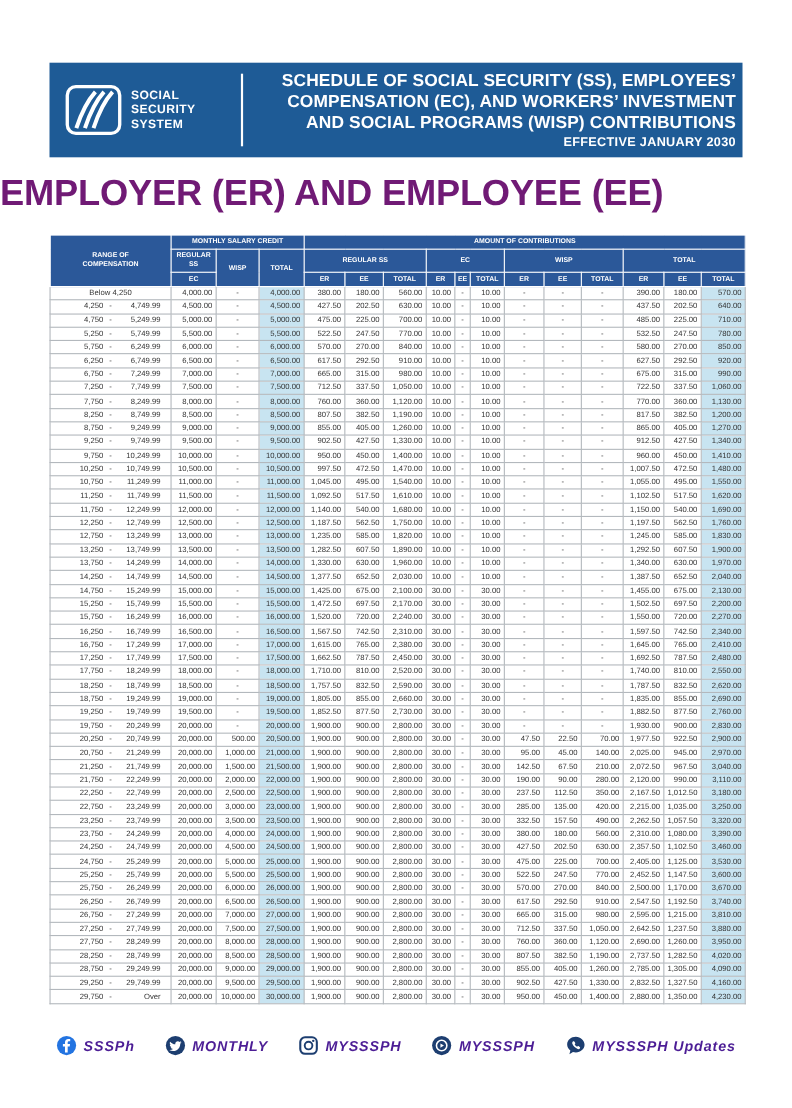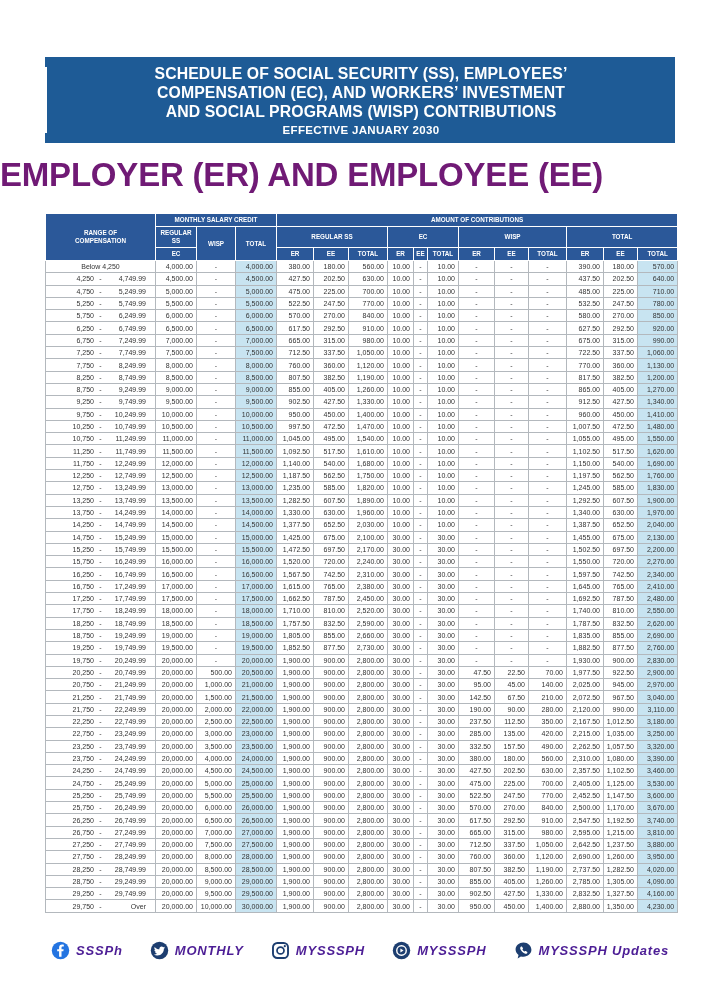--- a/index.html
+++ b/index.html
@@ -8,21 +8,21 @@
     font-family:"Liberation Sans", sans-serif;overflow:hidden;
   }
   
   .banner{
     position:absolute;left:45px;top:57px;width:630px;height:86px;
     background:#1e5b96;display:flex;align-items:stretch;
   }
   .logo-wrap{display:flex;align-items:center;gap:8px;padding:0 10px 0 14px;width:150px;flex:0 0 auto;}
   .logo-text{color:#fff;font-weight:bold;font-size:11px;line-height:13px;letter-spacing:.4px;}
   .banner-divider{width:2px;background:#fff;height:66px;align-self:center;flex:0 0 auto;}
-  .title-area{flex:1;display:flex;flex-direction:column;justify-content:center;align-items:center;color:#fff;padding:15px 6px;}
+  .title-area{flex:1;display:flex;flex-direction:column;justify-content:center;align-items:flex-end;color:#fff;padding:15px 6px;}
   .title-line{font-weight:bold;font-size:15.8px;line-height:19px;white-space:nowrap;letter-spacing:.1px;}
   .effective-line{font-weight:bold;font-size:11.5px;margin-top:3px;letter-spacing:.3px;}
   
   .page-title{
     position:absolute;top:156px;left:0;width:100%;text-align:left;
     font-size:33px;font-weight:bold;color:#701a75;letter-spacing:-.2px;
   }
   
   .table-wrap{position:absolute;left:45px;top:213px;}
   table{border-collapse:collapse;table-layout:fixed;width:632px;border:1.5px solid #4d4d4d;}
@@ -52,20 +52,33 @@
     position:absolute;left:45px;top:930px;width:630px;height:40px;
     display:flex;justify-content:space-between;align-items:center;padding:0 6px;box-sizing:border-box;
   }
   .social{display:flex;align-items:center;gap:6px;}
   .social .label{font-size:13px;font-weight:bold;font-style:italic;color:#4c1d95;letter-spacing:.8px;}
 </style>
 </head>
 <body>
 
 <div class="banner">
+  <div class="logo-wrap">
+    <svg width="52" height="48" viewBox="0 0 60 54">
+      <rect x="2.5" y="2.5" width="55" height="49" rx="9" fill="none" stroke="#ffffff" stroke-width="3.5"></rect>
+      <path d="M12 46 C16 34 23 18 32 8" fill="none" stroke="#ffffff" stroke-width="4.2"></path>
+      <path d="M21 46 C25 34 32 18 41 8" fill="none" stroke="#ffffff" stroke-width="4.2"></path>
+      <path d="M30 46 C34 34 41 18 50 8" fill="none" stroke="#ffffff" stroke-width="4.2"></path>
+    </svg>
+    <div class="logo-text">
+      <div>SOCIAL</div>
+      <div>SECURITY</div>
+      <div>SYSTEM</div>
+    </div>
+  </div>
   <div class="banner-divider"></div>
   <div class="title-area">
     <div class="title-line">SCHEDULE OF SOCIAL SECURITY (SS), EMPLOYEES’</div>
     <div class="title-line">COMPENSATION (EC), AND WORKERS’ INVESTMENT</div>
     <div class="title-line">AND SOCIAL PROGRAMS (WISP) CONTRIBUTIONS</div>
     <div class="effective-line">EFFECTIVE JANUARY 2030</div>
   </div>
 </div>
 
 <div class="page-title">EMPLOYER (ER) AND EMPLOYEE (EE)</div>

